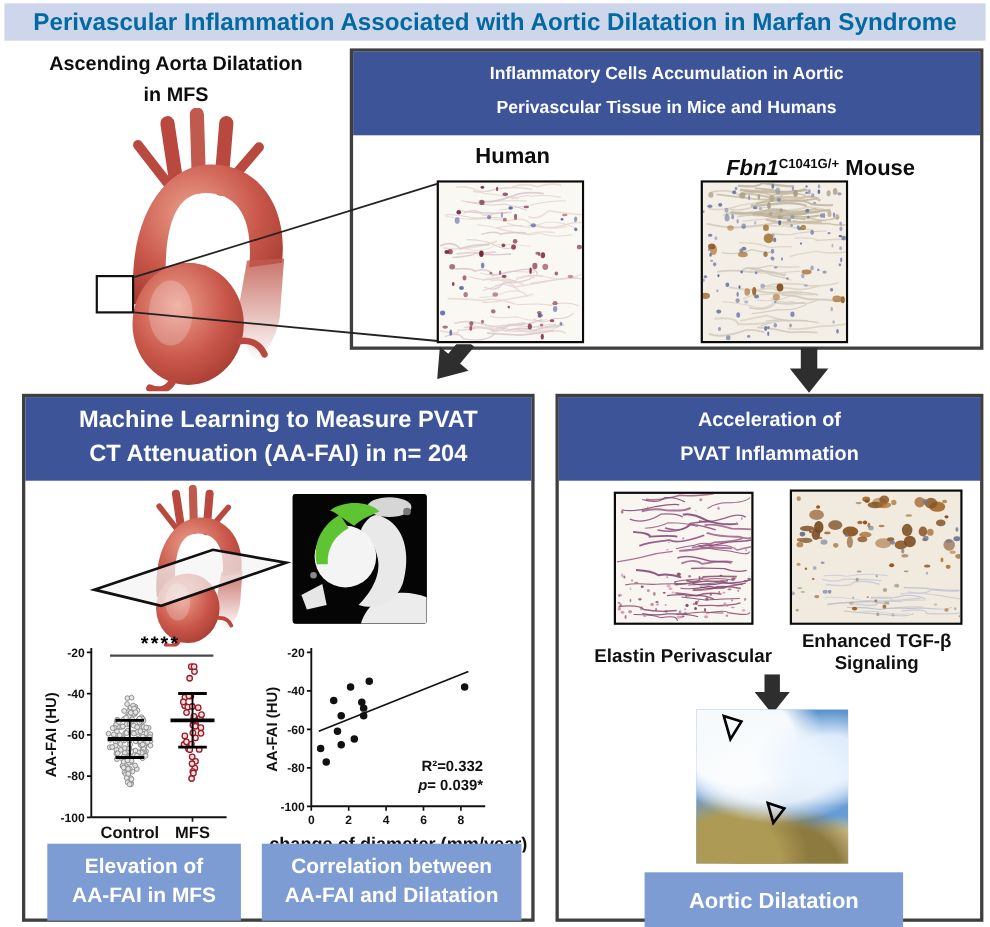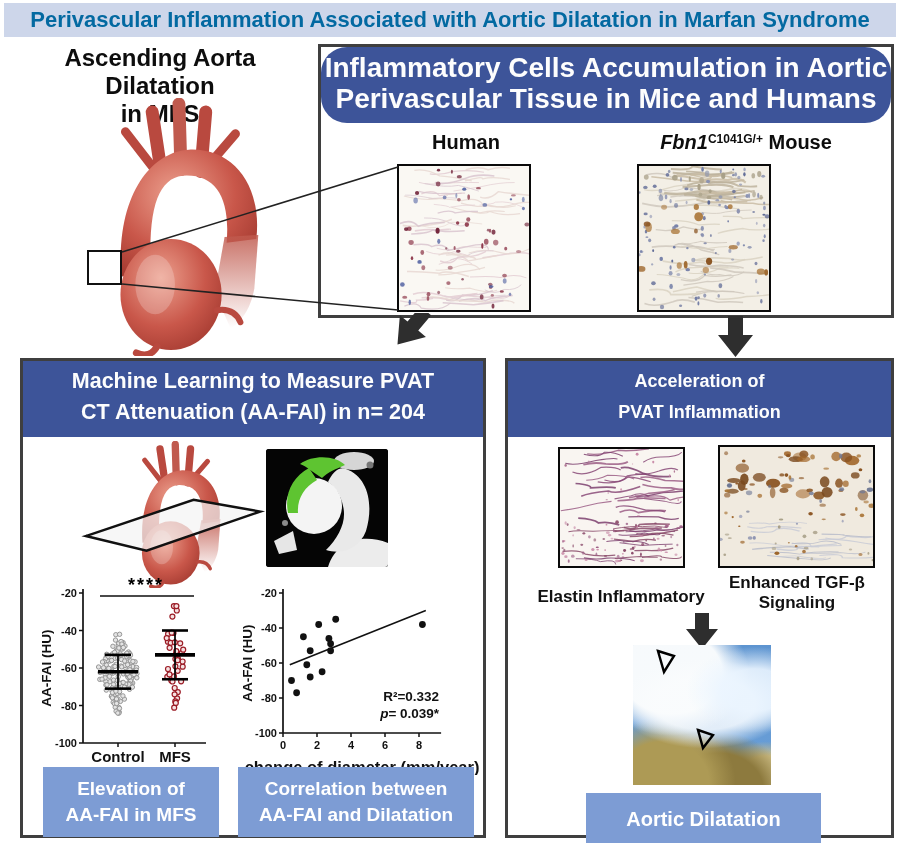--- a/index.html
+++ b/index.html
@@ -2,21 +2,21 @@
 <html><head>
 <meta charset="utf-8">
 <style>
   html,body{margin:0;padding:0;background:#fff;}
   #page{position:relative;width:900px;height:843px;background:#fff;overflow:hidden;
         font-family:"Liberation Sans",sans-serif;}
   .abs{position:absolute;box-sizing:border-box;}
   .banner{left:4px;top:3px;width:892px;height:34px;background:#cdd6ea;
           color:#0369a1;font-size:22px;font-weight:bold;text-align:center;line-height:34px;}
   .lt-title{left:10px;top:44px;width:300px;text-align:center;color:#0d0d0d;
-            font-size:24px;font-weight:bold;line-height:28px;}
+            font-size:18px;font-weight:bold;line-height:28px;}
   .panel{border:3px solid #3f3f3f;background:#fff;}
   .hdr{position:absolute;left:0;top:0;width:100%;background:#3d5499;color:#fdfdfd;
        text-align:center;font-weight:bold;}
   .hdr .ln{display:block;}
   .imgframe{position:absolute;border:2.5px solid #0a0a0a;box-sizing:border-box;background:#f6f3ec;overflow:hidden;}
   .imgframe svg{display:block;width:100%;height:100%;}
   .histlabel{position:absolute;text-align:center;font-weight:bold;color:#0d0d0d;font-size:20px;}
   .sublabel{position:absolute;text-align:center;font-weight:bold;color:#111;font-size:17px;line-height:20px;}
   .bluebox{position:absolute;background:#7d9cd4;color:#fff;font-weight:bold;text-align:center;
            display:flex;flex-direction:column;justify-content:center;font-size:19px;line-height:26px;}
@@ -76,26 +76,26 @@
     <use href="#aortaSym" x="0" y="0" width="240" height="260"></use>
   </svg>
 
   <svg class="abs" style="left:0;top:0;pointer-events:none;z-index:5;" width="900" height="843">
     <line x1="122" y1="252" x2="398" y2="167" stroke="#222" stroke-width="1.6"></line>
     <line x1="122" y1="284" x2="398" y2="310" stroke="#222" stroke-width="1.6"></line>
   </svg>
   <div class="abs roi" style="left:87px;top:250px;width:35px;height:35px;z-index:6;"></div>
 
   <div class="abs panel" style="left:318px;top:44px;width:576px;height:274px;">
-    <div class="hdr" style="height:71px;font-size:28px;line-height:31px;padding-top:5px;border-radius:26px;">
+    <div class="hdr" style="height:71px;font-size:16px;line-height:31px;padding-top:5px;">
       <span class="ln">Inflammatory Cells Accumulation in Aortic</span>
       <span class="ln">Perivascular Tissue in Mice and Humans</span>
     </div>
     <div class="histlabel" style="left:45px;top:84px;width:200px;">Human</div>
-    <div class="histlabel" style="left:290px;top:84px;width:270px;"><span class="mouse-gene">Fbn1</span><sup class="gene">C1041G/+</sup><span> Mouse</span></div>
+    <div class="histlabel" style="left:290px;top:95px;width:270px;"><span class="mouse-gene">Fbn1</span><sup class="gene">C1041G/+</sup><span> Mouse</span></div>
     <div class="imgframe" style="left:76px;top:117px;width:134px;height:148px;">
         <svg id="hist-human" viewBox="0 0 100 100" preserveAspectRatio="none">
           <rect width="100" height="100" fill="#faf8f3"></rect>
           <path d="M20.948535203933716,59.31738132238388 q 11.422919988632202,3.896735191345215 21.410595893859863,0.23362350463867188 q 14.698935508728027,3.322612762451172 13.043835639953613,3.978985071182251" stroke="#e3cdd2" stroke-width="0.67" fill="none" opacity="0.85"></path>
           <path d="M4.132387638092041,97.30497169494629 q 9.840644657611847,-3.75797176361084 13.007908947765827,1.3894740343093872 q 15.240134954452515,2.476630210876465 22.377131700515747,-3.4902963638305664" stroke="#d9c6cf" stroke-width="0.84" fill="none" opacity="0.85"></path>
           <path d="M62.46232956647873,21.57427215576172 q 6.689131021499634,2.421860933303833 14.048818588256836,-3.782356023788452 q 13.164882980287075,1.9103031158447266 24.08497953414917,2.540964126586914" stroke="#e8d8d2" stroke-width="0.98" fill="none" opacity="0.85"></path>
           <path d="M23.73066872358322,5.474998474121094 q 7.502739191055298,1.2708370685577393 17.363086700439453,-1.604705810546875 q 13.901859283447266,-1.49688720703125 24.24228286743164,0.464691162109375" stroke="#e3cdd2" stroke-width="0.82" fill="none" opacity="0.85"></path>
           <path d="M29.0583336353302,57.109745025634766 q 8.98336386680603,2.7221288681030273 20.411078691482544,-1.173874855041504 q 13.174476385116577,0.6949529647827148 17.592509508132935,0.5898427963256836" stroke="#e3cdd2" stroke-width="0.61" fill="none" opacity="0.85"></path>
           <path d="M36.754679679870605,58.76331901550293 q 10.54704761505127,-1.6399803161621094 18.326666831970215,-3.3628196716308594 q 13.711873352527618,-2.3811655044555664 13.6891228556633,2.8014092445373535" stroke="#d9c6cf" stroke-width="0.91" fill="none" opacity="0.85"></path>
           <path d="M17.408409118652344,91.49224853515625 q 10.804325103759766,-0.85186767578125 20.84225845336914,1.441741943359375 q 8.316303253173828,-2.463622808456421 20.64267361164093,-3.997110366821289" stroke="#e3cdd2" stroke-width="1.00" fill="none" opacity="0.85"></path>
@@ -981,21 +981,21 @@
           <ellipse cx="80.2" cy="62.3" rx="0.64" ry="1.14" fill="#8a91b0" opacity="0.67"></ellipse>
           <ellipse cx="45.0" cy="80.5" rx="0.65" ry="0.67" fill="#9c6428" opacity="0.77"></ellipse>
           <ellipse cx="3.1" cy="90.5" rx="0.87" ry="1.03" fill="#a79e86" opacity="0.90"></ellipse>
           <ellipse cx="55.2" cy="75.1" rx="1.26" ry="1.48" fill="#a79e86" opacity="0.87"></ellipse>
           <ellipse cx="22.4" cy="76.4" rx="1.05" ry="1.52" fill="#8a91b0" opacity="0.96"></ellipse>
           <ellipse cx="36.4" cy="81.1" rx="0.67" ry="0.80" fill="#a79e86" opacity="0.80"></ellipse>
           <ellipse cx="54.9" cy="87.8" rx="1.18" ry="1.55" fill="#9c6428" opacity="0.84"></ellipse>
         </svg>
       </div>
 
-    <div class="sublabel" style="left:8px;top:226px;width:210px;">Elastin Inflammatory</div>
+    <div class="sublabel" style="left:8px;top:226px;width:210px;">Elastin Perivascular</div>
     <div class="sublabel" style="left:204px;top:212px;width:170px;">
       <span>Enhanced TGF-β</span><br>
       <span>Signaling</span>
     </div>
 
     <svg class="abs" style="left:178px;top:252px;" width="34" height="38">
       <polygon points="9,0 23,0 23,16 32,16 16,36 0,16 9,16" fill="#2e2e2e"></polygon>
     </svg>
 
     <div class="abs" id="photo" style="left:125px;top:284px;width:138px;height:140px;overflow:hidden;">

